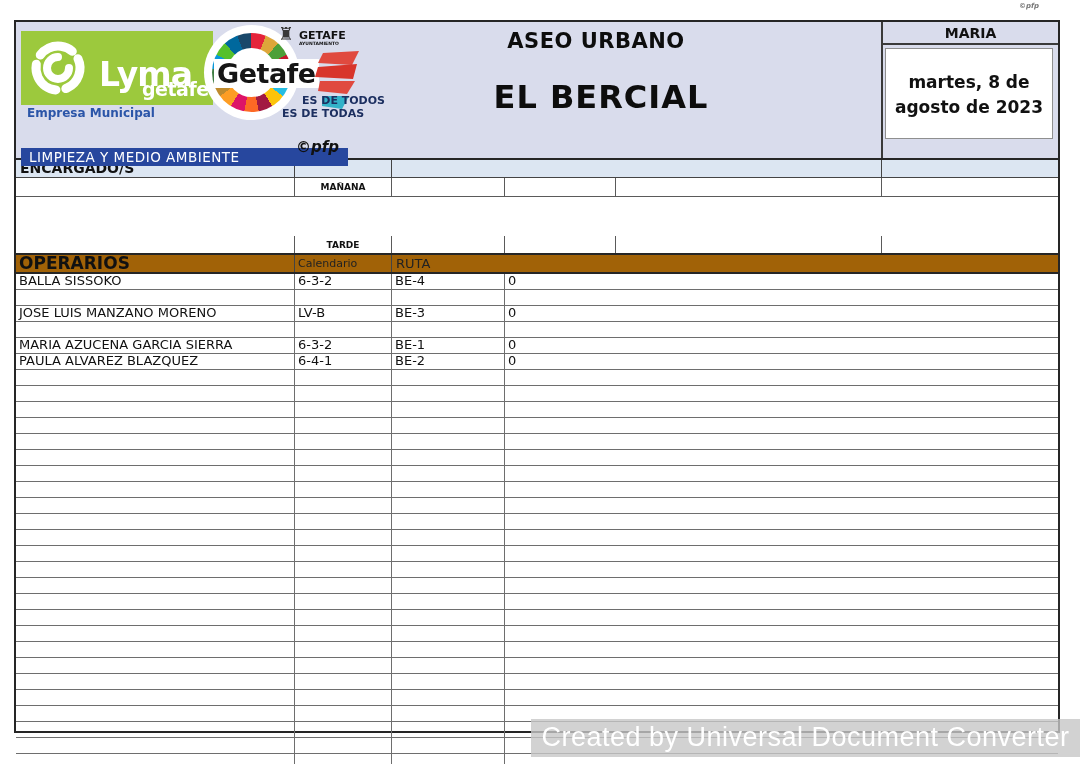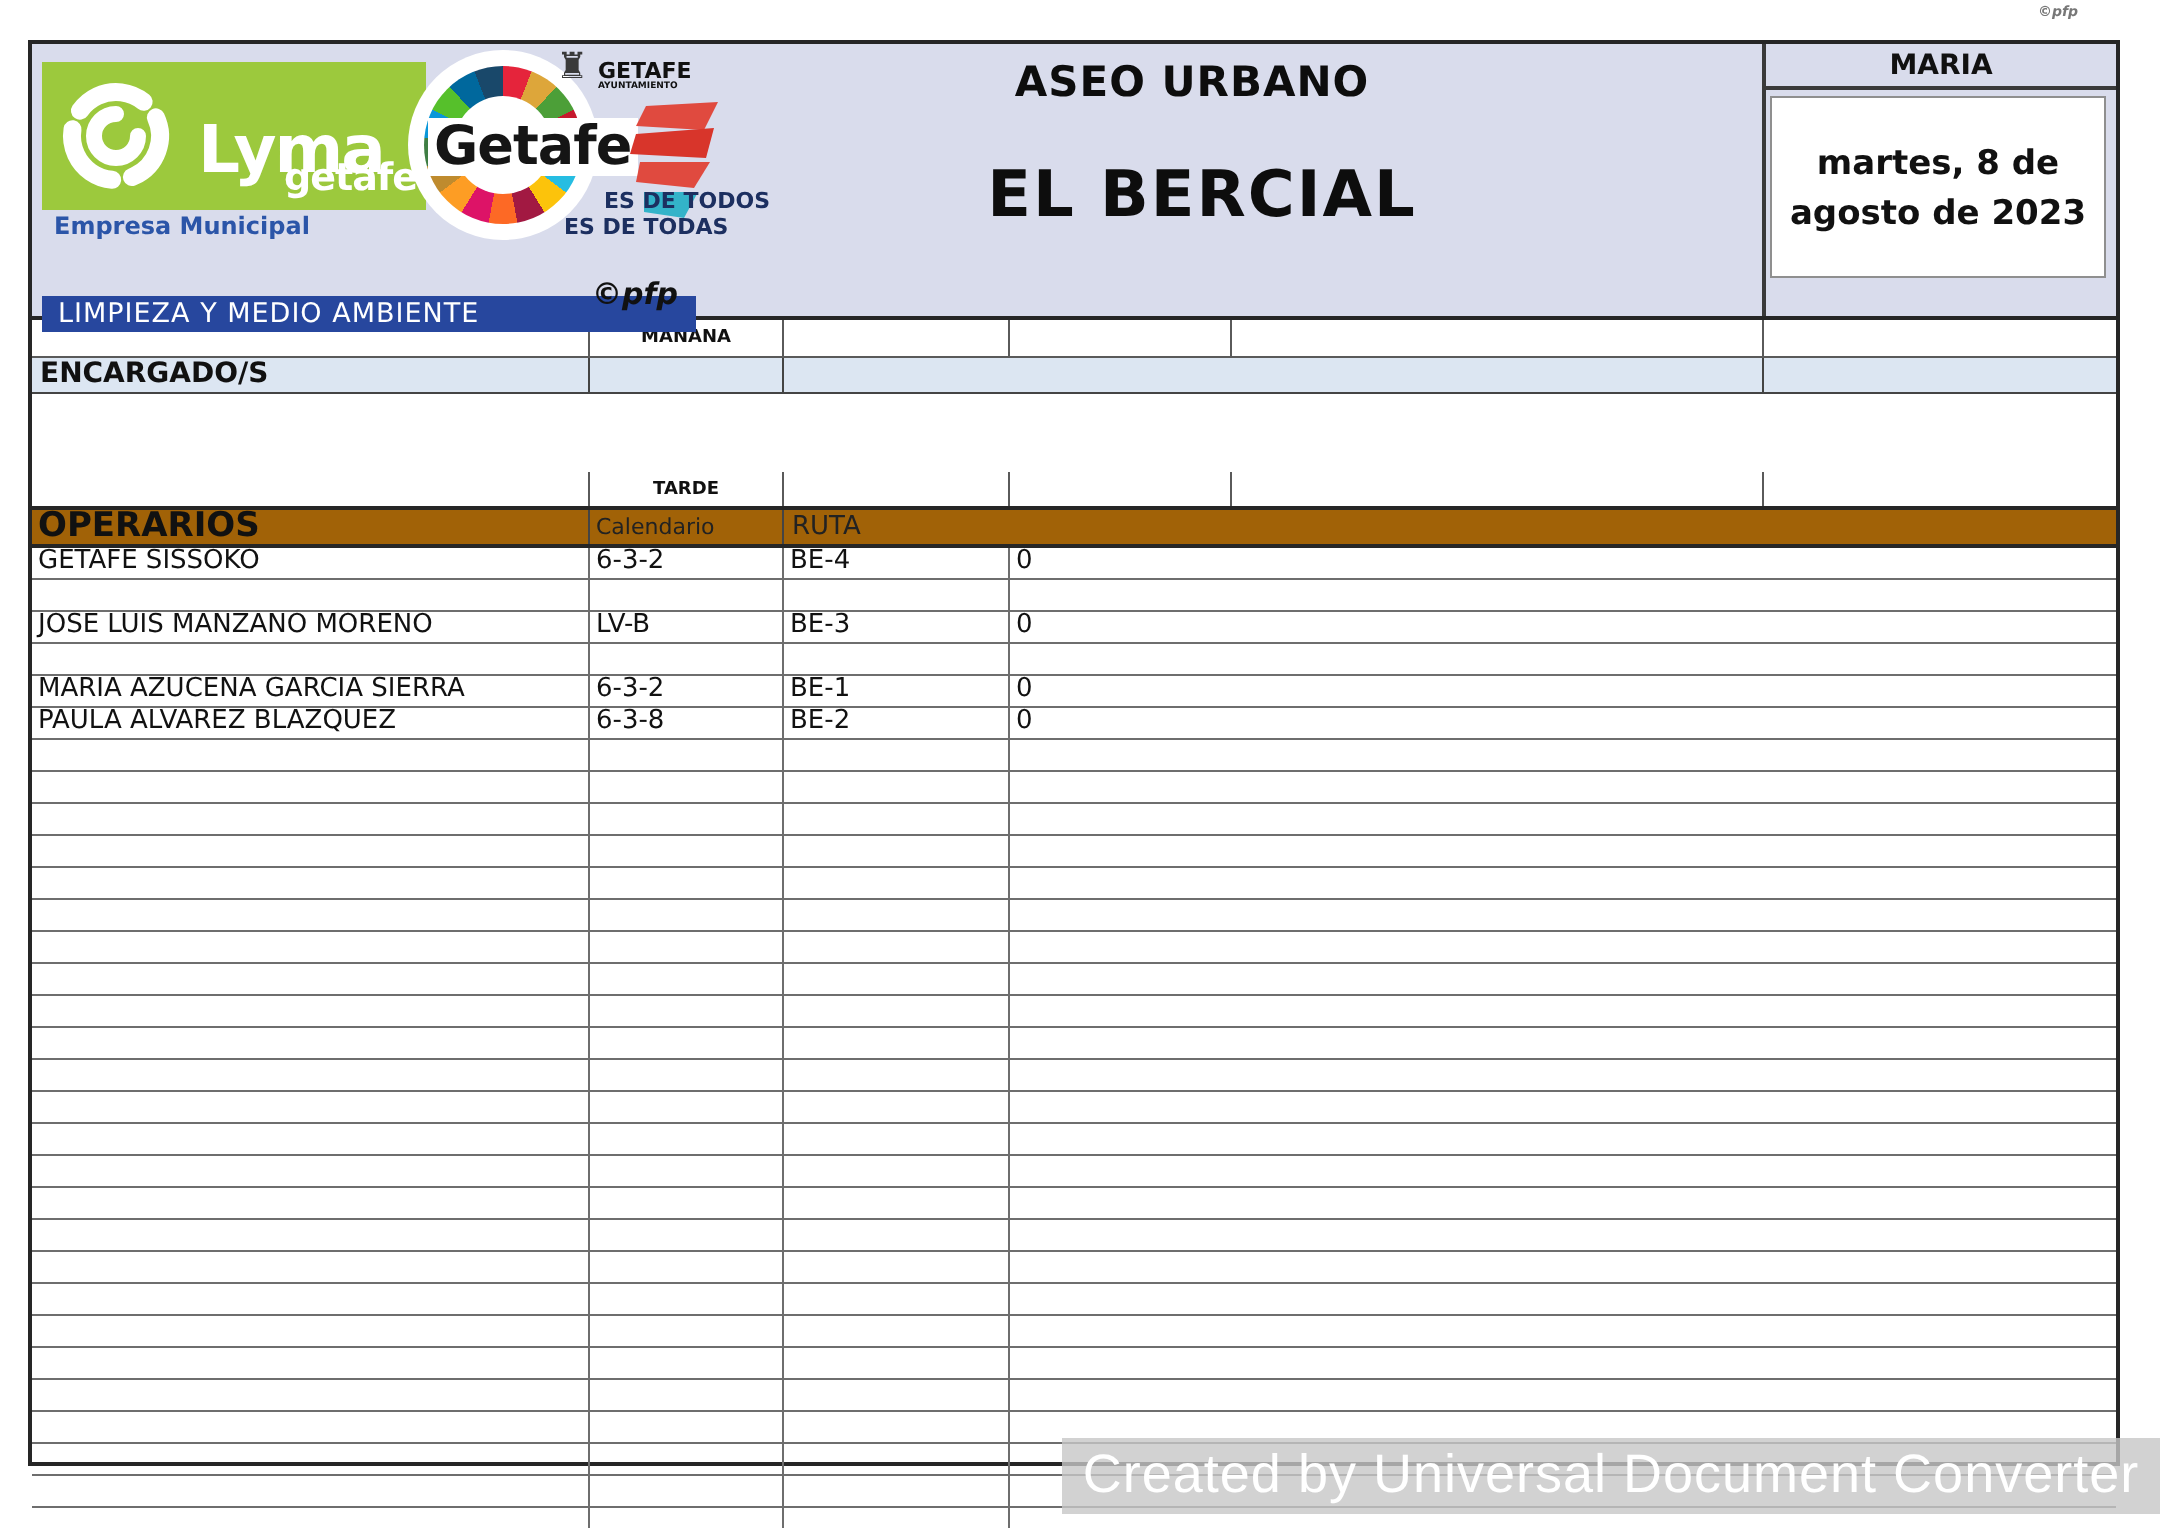--- a/index.html
+++ b/index.html
@@ -136,54 +136,54 @@
       <div class="title-district">EL BERCIAL</div>
 
       <div class="fecha-divider"></div>
       <div class="fecha-label">MARIA</div>
       <div class="date-box">
         <div>martes, 8 de</div>
         <div>agosto de 2023</div>
       </div>
     </div>
 
+    <div class="frow enc-row">
+      <div class="w1 enc-label">ENCARGADO/S</div>
+      <div class="w2"></div>
+      <div class="w3h"></div>
+      <div class="wlast"></div>
+    </div>
+
     <div class="frow sched-row">
       <div class="s1"></div>
       <div class="s2">MAÑANA</div>
       <div class="s3"></div>
       <div class="s4"></div>
       <div class="s5"></div>
       <div class="wlast"></div>
     </div>
 
-    <div class="frow enc-row">
-      <div class="w1 enc-label">ENCARGADO/S</div>
-      <div class="w2"></div>
-      <div class="w3h"></div>
-      <div class="wlast"></div>
-    </div>
-
     <div class="frow sched-row tarde-row">
       <div class="s1"></div>
       <div class="s2">TARDE</div>
       <div class="s3"></div>
       <div class="s4"></div>
       <div class="s5"></div>
       <div class="wlast"></div>
     </div>
 
     <div class="frow oper-row">
       <div class="w1 oper-label">OPERARIOS</div>
       <div class="w2 cal-label">Calendario</div>
       <div class="wlast ruta-label">RUTA</div>
     </div>
 
     <div id="data-rows">
         <div class="drow">
-          <div class="dcell c-name">GETAFE SISSOKO</div>
+          <div class="dcell c-name">BALLA SISSOKO</div>
           <div class="dcell c-cal">6-3-2</div>
           <div class="dcell c-ruta">BE-4</div>
           <div class="dcell c-val">0</div>
         </div>
         <div class="drow">
           <div class="dcell c-name"></div>
           <div class="dcell c-cal"></div>
           <div class="dcell c-ruta"></div>
           <div class="dcell c-val"></div>
         </div>
@@ -200,21 +200,21 @@
           <div class="dcell c-val"></div>
         </div>
         <div class="drow">
           <div class="dcell c-name">MARIA AZUCENA GARCIA SIERRA</div>
           <div class="dcell c-cal">6-3-2</div>
           <div class="dcell c-ruta">BE-1</div>
           <div class="dcell c-val">0</div>
         </div>
         <div class="drow">
           <div class="dcell c-name">PAULA ALVAREZ BLAZQUEZ</div>
-          <div class="dcell c-cal">6-3-8</div>
+          <div class="dcell c-cal">6-4-1</div>
           <div class="dcell c-ruta">BE-2</div>
           <div class="dcell c-val">0</div>
         </div>
         <div class="drow">
           <div class="dcell c-name"></div>
           <div class="dcell c-cal"></div>
           <div class="dcell c-ruta"></div>
           <div class="dcell c-val"></div>
         </div>
         <div class="drow">

